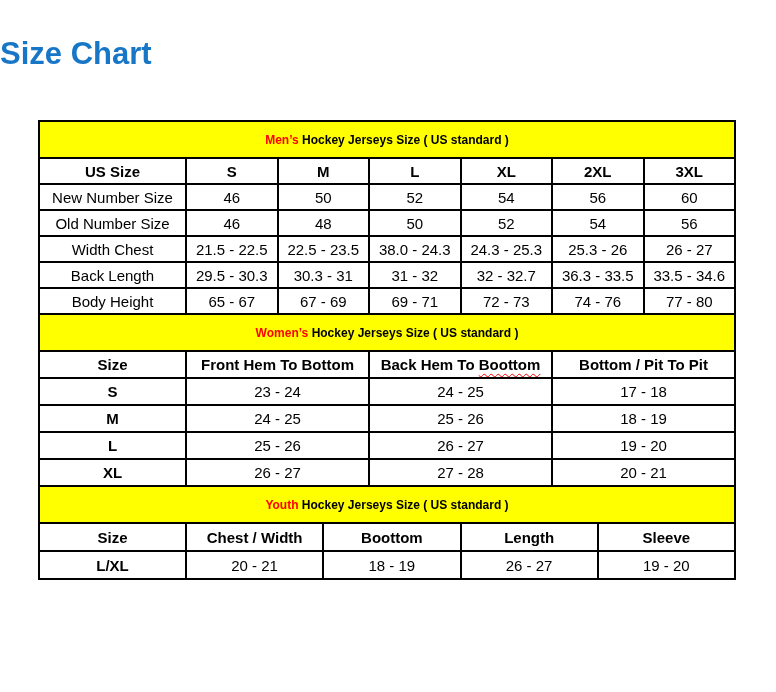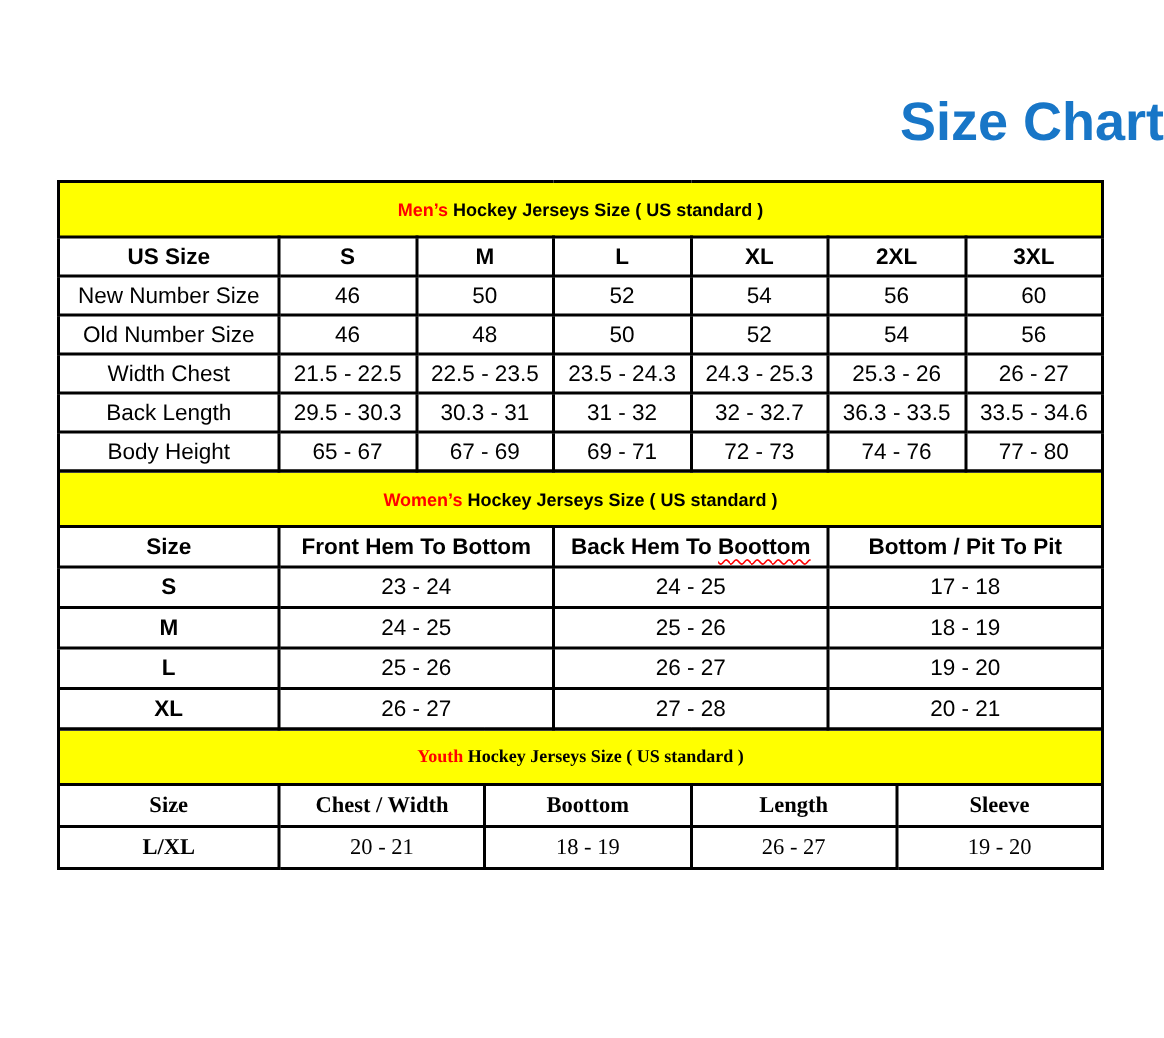--- a/index.html
+++ b/index.html
@@ -12,23 +12,23 @@
   html, body {
     margin: 0; padding: 0;
     width: 776px; height: 692px;
     background: #ffffff;
     font-family: "Liberation Sans", sans-serif;
     overflow: hidden;
   }
   .page { position: relative; width: 776px; height: 692px; }
   .title {
     margin: 0;
-    padding-top: 60px;
-    text-align: right;
-    font-size: 36px;
+    padding-top: 36px;
+    text-align: left;
+    font-size: 31px;
     font-weight: 700;
     letter-spacing: 0px;
     color: var(--title-blue);
   }
   .tables {
     position: absolute;
     left: 38px;
     top: 120px;
     width: 698px;
   }
@@ -44,21 +44,21 @@
     vertical-align: middle;
     font-size: 15px;
     color: #000;
     padding: 0 2px;
     white-space: nowrap;
     overflow: hidden;
   }
   .tbl th { font-weight: 700; }
   .men  td, .men  th { height: 26px; }
   .women td, .women th { height: 27px; }
-  .youth td, .youth th { height: 28px; font-family: Liberation Serif, serif; }
+  .youth td, .youth th { height: 28px; }
   col.c0 { width: 147px; }
   tr.band td {
     background: var(--band-yellow);
     font-weight: 700;
     font-size: 12px;
     height: 37px;
   }
   tr.band .hl { color: var(--highlight-red); }
   .wavy {
     text-decoration: underline;
@@ -118,21 +118,21 @@
           <td>48</td>
           <td>50</td>
           <td>52</td>
           <td>54</td>
           <td>56</td>
         </tr>
         <tr>
           <td>Width Chest</td>
           <td>21.5 - 22.5</td>
           <td>22.5 - 23.5</td>
-          <td>23.5 - 24.3</td>
+          <td>38.0 - 24.3</td>
           <td>24.3 - 25.3</td>
           <td>25.3 - 26</td>
           <td>26 - 27</td>
         </tr>
         <tr>
           <td>Back Length</td>
           <td>29.5 - 30.3</td>
           <td>30.3 - 31</td>
           <td>31 - 32</td>
           <td>32 - 32.7</td>

